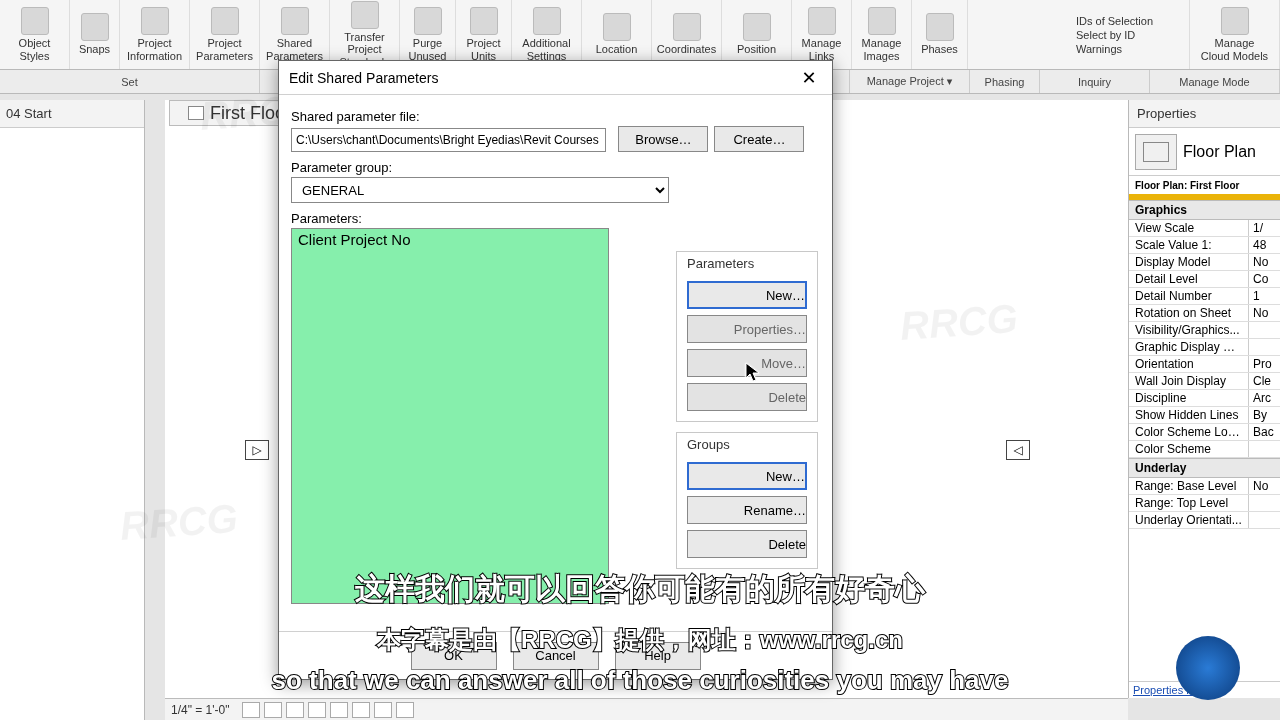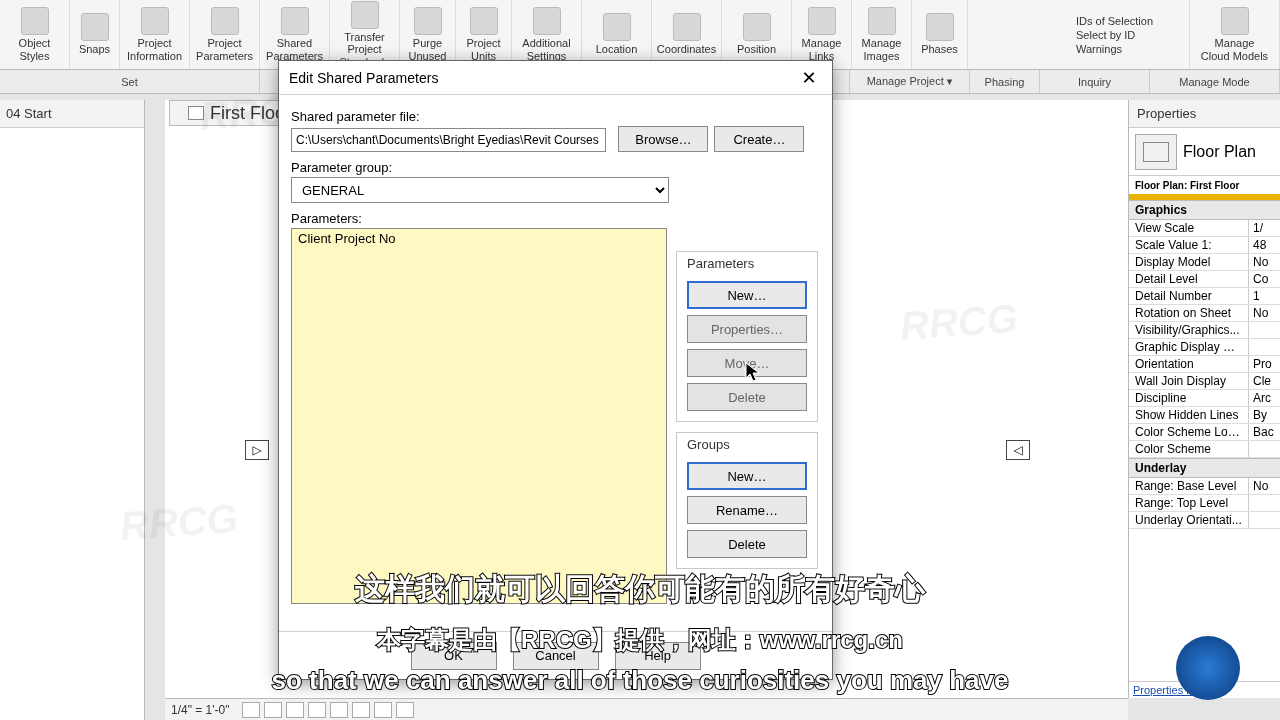--- a/index.html
+++ b/index.html
@@ -54,25 +54,25 @@
 .dialog { position:absolute; top:60px; left:278px; width:555px; height:620px; background:#fff; border:1px solid #666; box-shadow:0 4px 16px rgba(0,0,0,0.4); z-index:50; display:flex; flex-direction:column;}
 .dlgtitle { height:34px; display:flex; align-items:center; justify-content:space-between; padding:0 10px; border-bottom:1px solid #d0d0d0; font-size:14px; }
 .dlgclose { width:26px; height:26px; display:flex; align-items:center; justify-content:center; font-size:18px; cursor:pointer; }
 .dlgbody { flex:1; padding:6px 12px 0 12px; position:relative; }
 .dlglabel { font-size:13px; margin-top:8px; margin-bottom:2px; }
 .dlgpath { width:315px; height:24px; border:1px solid #888; font-size:12px; padding:2px 4px; }
 .dlgbtn { height:26px; background:#e9e9e9; border:1px solid #888; font-size:13px; cursor:pointer; }
 .dlgrowbtns { display:inline-flex; gap:6px; margin-left:8px; }
 .dlgrowbtns .dlgbtn { width:90px; }
 .dlgselect { width:378px; height:26px; border:1px solid #888; font-size:13px; padding:2px 6px; background:#fff;}
-.dlglist { width:376px; height:376px; border:1px solid #888; background:#fef9c3; font-size:13px; padding:2px 6px; }
+.dlglist { width:318px; height:376px; border:1px solid #888; background:#86efac; font-size:15px; padding:2px 6px; }
 .dlgsideholder { position:absolute; top:156px; right:14px; width:142px; }
 .dlgsidegrp { border:1px solid #c8c8c8; padding:2px 6px 10px; margin-bottom:10px; }
 .dlgsidegrp .gt { font-size:13px; color:#333; margin:-11px 0 4px 0; background:#fff; display:inline-block; padding:0 4px; }
-.sidebtn { display:block; width:120px; height:28px; margin:6px auto 0; background:#e9e9e9; border:1px solid #888; font-size:13px; cursor:pointer;}
+.sidebtn { display:block; width:120px; height:28px; margin:6px auto 0; background:#e9e9e9; border:1px solid #888; font-size:13px; cursor:pointer;text-align:right;}
 .sidebtn.blue { border:2px solid #2f6bd1; }
 .sidebtn.gray { background:#e3e3e3; color:#666; }
 .dlgfoot { height:48px; display:flex; align-items:center; justify-content:center; gap:16px; border-top:1px solid #d0d0d0; }
 .dlgfoot .dlgbtn { width:86px; height:28px; }
 
 
 .cursor { position:absolute; top:362px; left:745px; z-index:60; width:16px; height:22px; }
 .cursor svg { width:16px; height:22px; filter:drop-shadow(0 0 1px #fff);}
 
 

